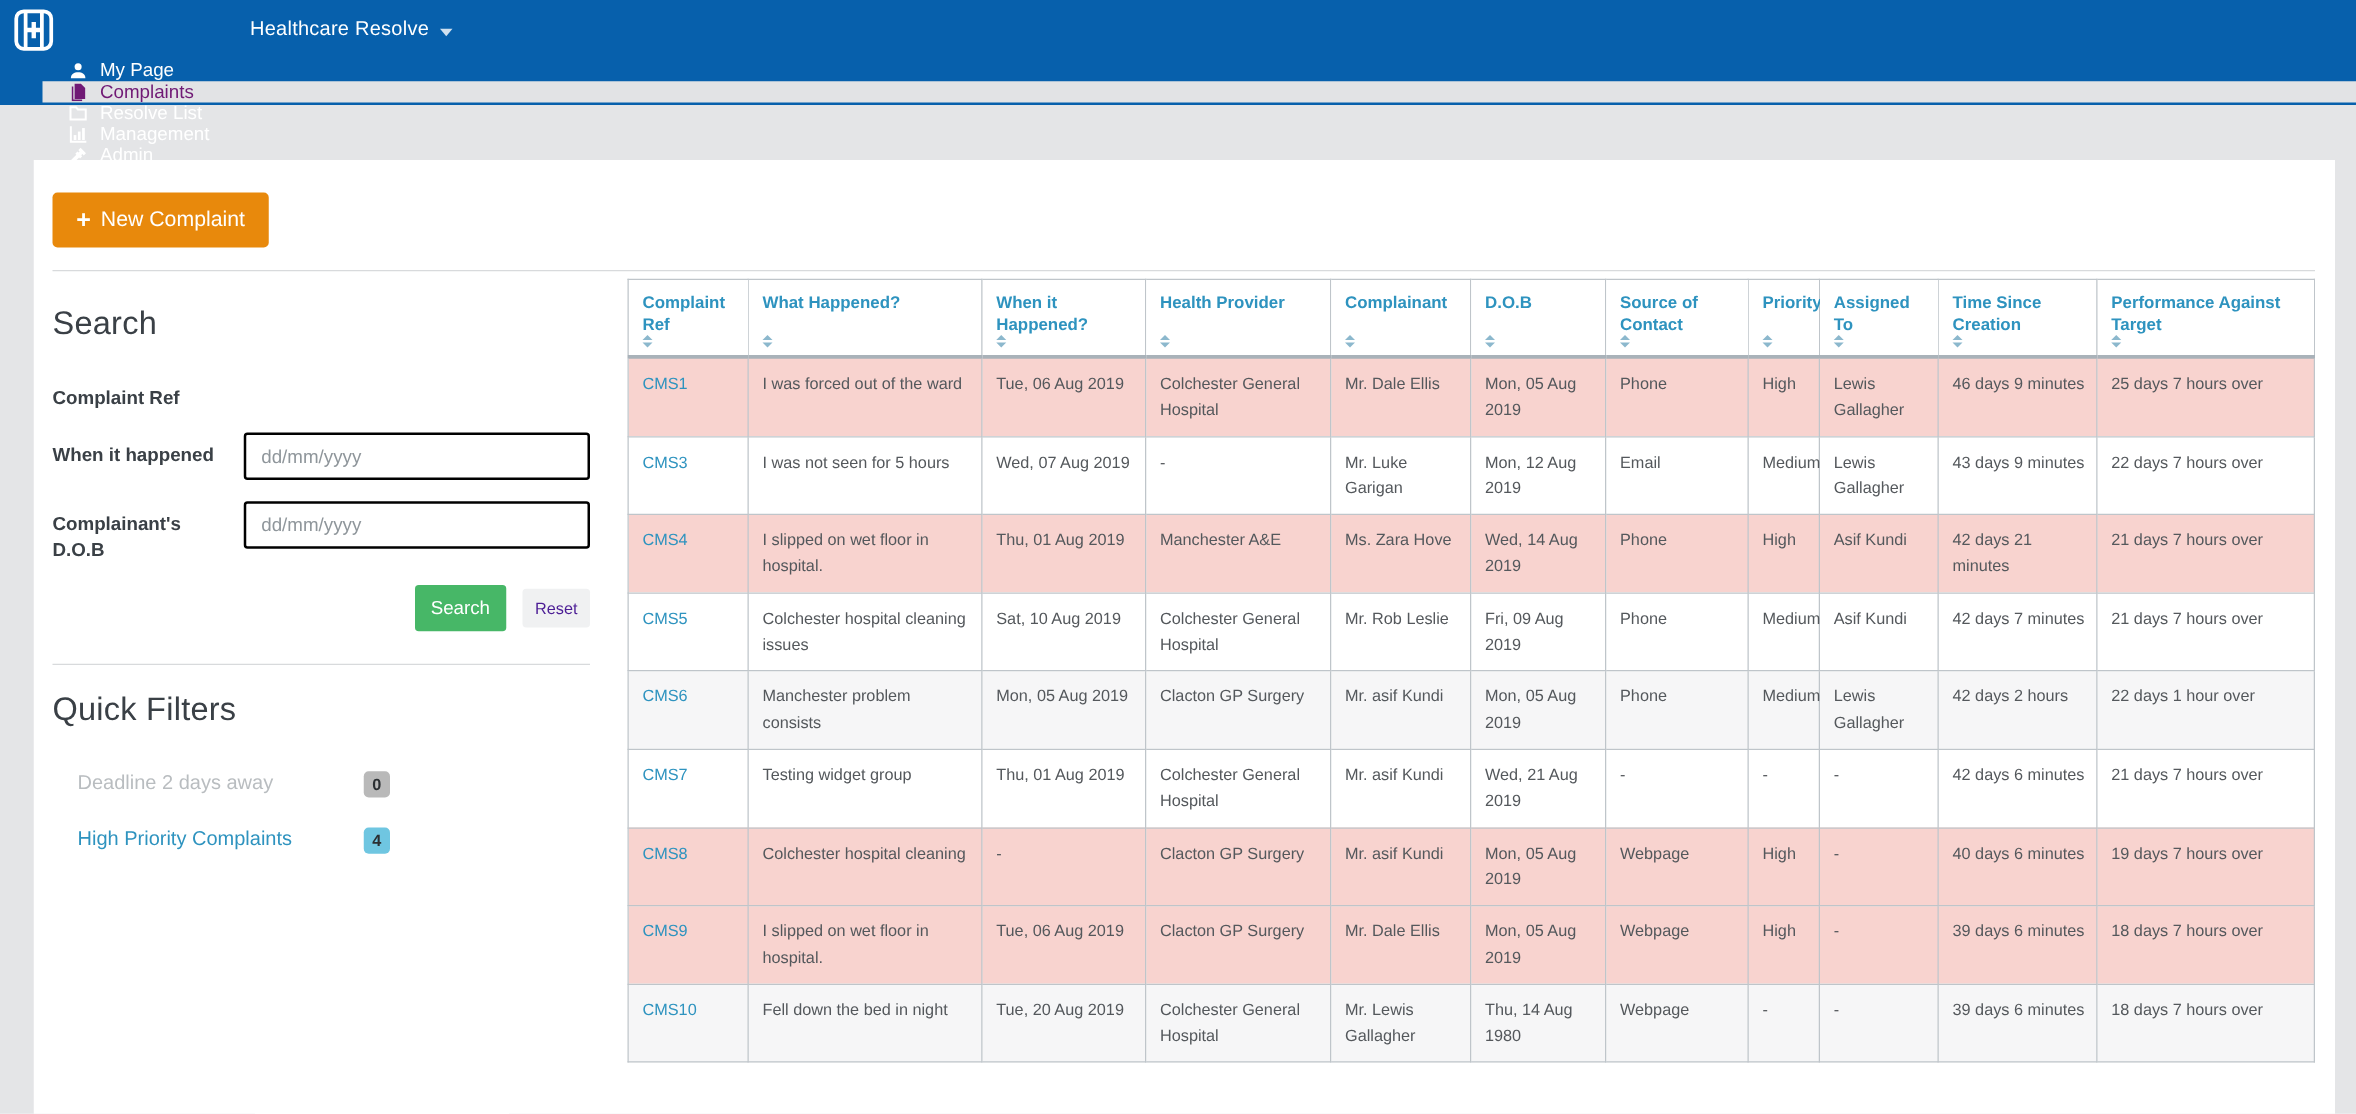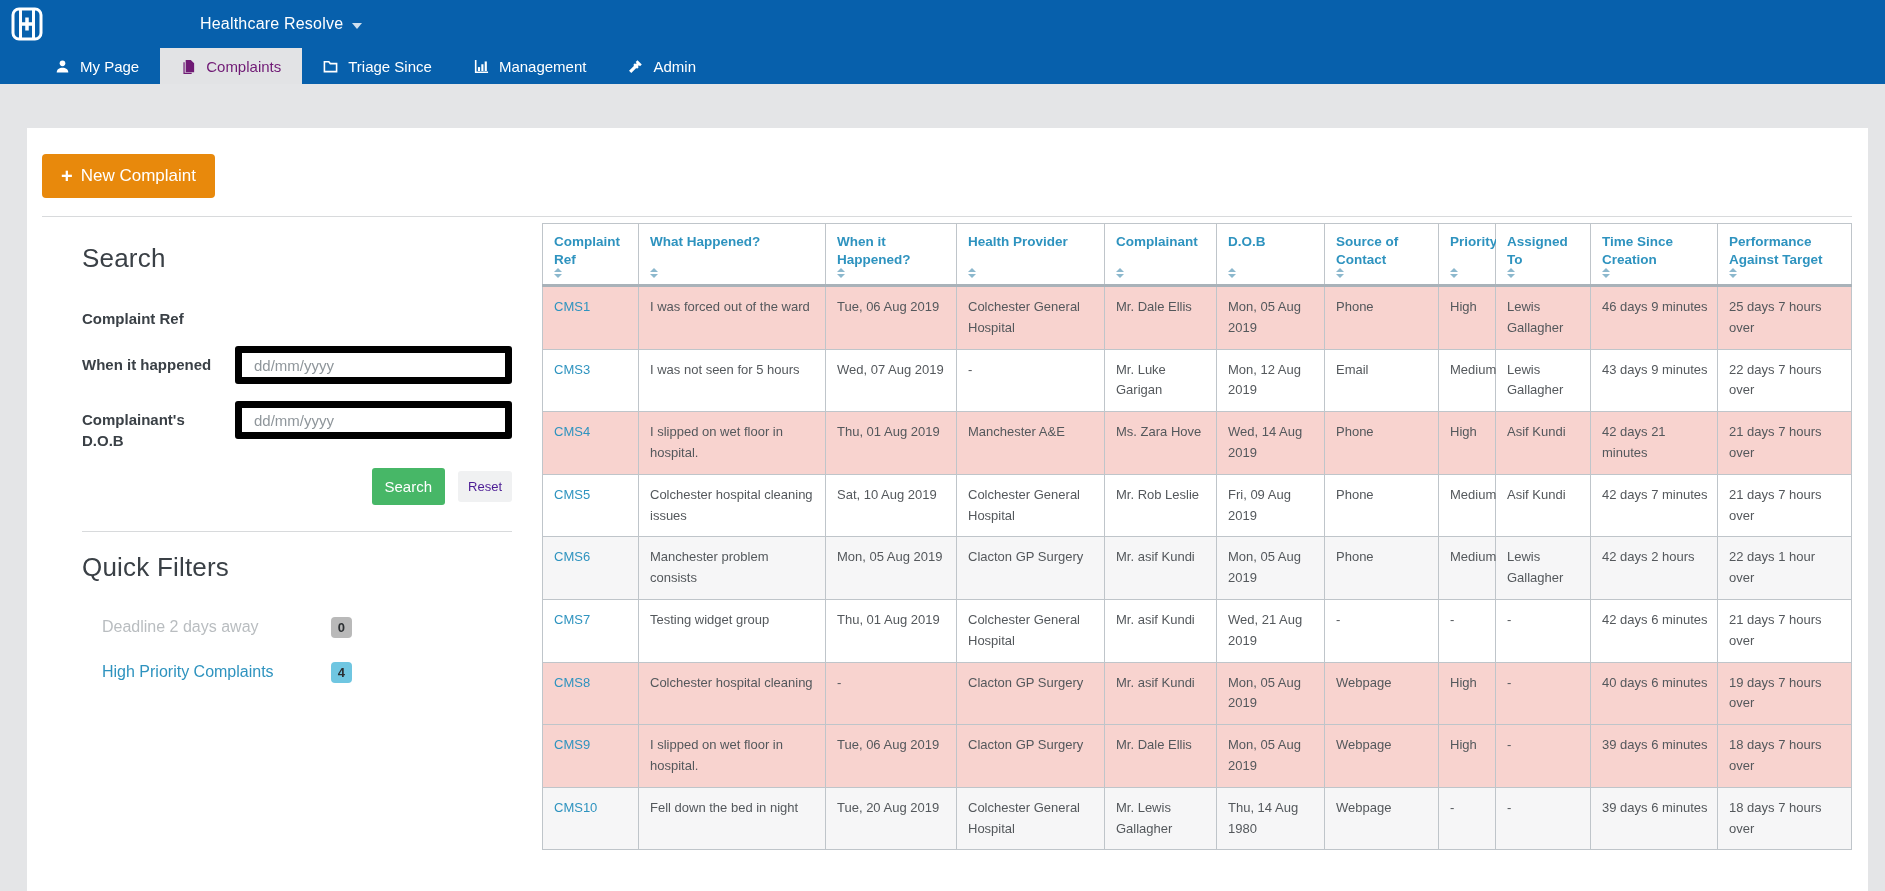--- a/index.html
+++ b/index.html
@@ -9,45 +9,45 @@
     background: var(--page-bg, #e4e5e7);
     font-family: "Liberation Sans", sans-serif;
     color:#3b4147;
   }
   
   .navbar { background: var(--navbar-blue, #0760ac); }
   .nav-top { height:48px; display:flex; align-items:center; padding-left:10px; }
   .logo { width:34px; height:38px; display:flex; align-items:center; justify-content:center; cursor:pointer; }
   .brand { color:#fff; font-size:16px; font-weight:500; margin-left:156px; display:flex; align-items:center; gap:9px; cursor:pointer; letter-spacing:.2px; }
   .caret-down { width:0; height:0; border-left:5px solid transparent; border-right:5px solid transparent; border-top:6px solid #cfe0ef; margin-top:3px; }
-  .nav-tabs { display:flex; height:36px; padding-left:34px; }
+  .nav-tabs { display:flex; height:36px; padding-left:34px;flex-direction:column; }
   .nav-tab { display:flex; align-items:center; gap:10px; padding:0 21px; color:#fff; font-size:15px; cursor:pointer; }
   .nav-tab svg { width:15px; height:15px; }
   .nav-tab.active { background: var(--tab-active-bg, #e2e3e5); color:#701a75; }
   
   .card { margin:44px 17px 0 27px; background:#fff; padding:26px 16px 60px 15px; min-height:763px; }
   .btn-new {
     display:inline-flex; align-items:center; gap:8px;
     background: var(--accent-orange, #e8890c); color:#fff; border:none;
     font-size:17px; font-weight:500; padding:12px 19px; border-radius:4px; cursor:pointer;
     font-family:inherit;
   }
   .btn-new .plus { font-size:20px; font-weight:bold; line-height:14px; }
   hr.rule { border:none; border-top:1px solid #d8dadc; margin:18px 0 0; }
   .columns { display:flex; align-items:flex-start; }
-  .left-col { width:430px; flex:none; padding-top:6px;margin-left:40px; }
+  .left-col { width:430px; flex:none; padding-top:6px; }
   .right-col { flex:1; margin-left:30px; padding-top:6px; }
   h2.section { font-size:26px; font-weight:500; color:#3a4046; margin:20px 0 26px; letter-spacing:.2px; }
   
   .form-row { display:flex; margin-bottom:17px; }
   .form-label { width:153px; flex:none; padding:9px 12px 0 0; font-weight:bold; font-size:15px; line-height:1.35; color:#3a4046; }
   .ctl { flex:1; }
   .input-group { display:flex; width:100%; }
   .prepend { background:#e9ecef; border:1px solid #c9ced3; border-right:0; border-radius:3px 0 0 3px; padding:0 13px; display:flex; align-items:center; color:#6c757d; font-size:15px; }
-  input.txt { width:100%; height:38px; border:7px solid #000000; border-radius:3px; padding:0 12px; font-size:15px; color:#4d7c0f; font-family:inherit; outline:none; }
+  input.txt { width:100%; height:38px; border:2px solid #000000; border-radius:3px; padding:0 12px; font-size:15px; color:#4d7c0f; font-family:inherit; outline:none; }
   .input-group input.txt { border-radius:0 3px 3px 0; }
   input.txt::placeholder { color:#8f969b; opacity:1; }
   .btn-row { display:flex; justify-content:flex-end; align-items:center; gap:13px; margin-top:4px; }
   .btn-search { background: var(--success-green, #47b767); color:#fff; border:none; border-radius:3px; font-size:15px; padding:10px 13px; cursor:pointer; font-family:inherit; }
   .btn-reset { background:#f0f1f2; color:#4c1d95; border:none; border-radius:3px; font-size:13px; padding:8px 10px; cursor:pointer; font-family:inherit; }
   hr.rule-left { border:none; border-top:1px solid #d8dadc; margin:26px 0 0; }
   
   .qf-list { padding-left:20px; margin-top:34px; }
   .qf-item { width:250px; display:flex; justify-content:space-between; align-items:center; margin-bottom:24px; font-size:16px; }
   .qf-item.disabled .qf-label { color:#b9bdc0; cursor:default; }
@@ -103,21 +103,21 @@
       <svg viewBox="0 0 16 16">
           <path d="M5 1h5.4L14 4.6V14H5z" fill="currentColor"></path>
           <path d="M2.6 3.4h1.3v11.2h7.5V16H2.6z" fill="currentColor"></path>
         </svg>
       <span>Complaints</span>
     </div>
     <div class="nav-tab">
       <svg viewBox="0 0 16 16">
           <path d="M1.5 3h4.7l1.6 1.9h6.7v8.6H1.5z" fill="none" stroke="currentColor" stroke-width="1.7"></path>
         </svg>
-      <span>Triage Since</span>
+      <span>Resolve List</span>
     </div>
     <div class="nav-tab">
       <svg viewBox="0 0 16 16">
           <path d="M1.8 1v13.2H15" fill="none" stroke="currentColor" stroke-width="1.7"></path>
           <rect x="4.2" y="8.6" width="2.3" height="4.2" fill="currentColor"></rect>
           <rect x="7.8" y="5.6" width="2.3" height="7.2" fill="currentColor"></rect>
           <rect x="11.4" y="2.6" width="2.3" height="10.2" fill="currentColor"></rect>
         </svg>
       <span>Management</span>
     </div>

